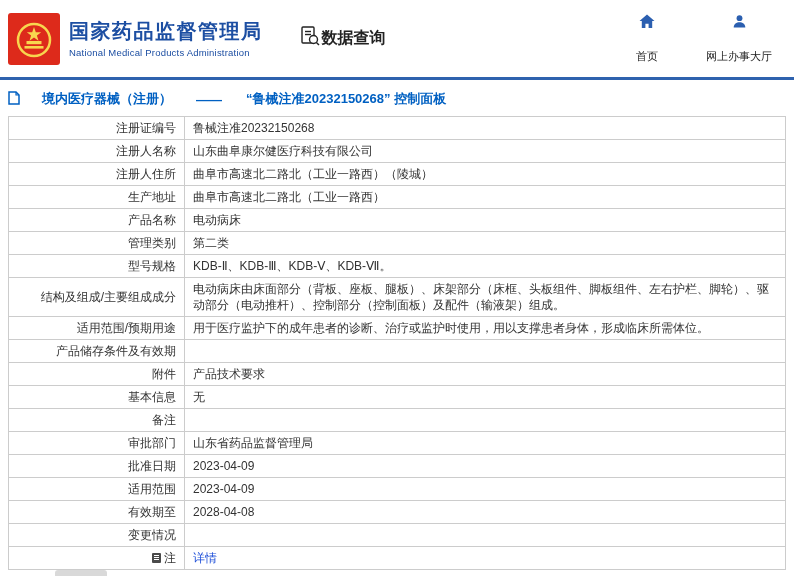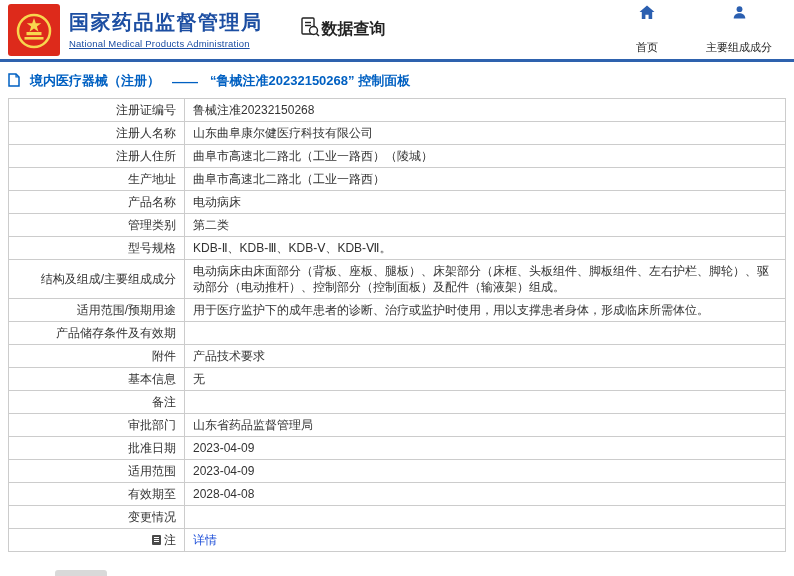--- a/index.html
+++ b/index.html
@@ -8,41 +8,41 @@
     width:794px; height:576px;
     background:#ffffff;
     font-family:"Liberation Sans","DejaVu Sans",sans-serif;
     overflow:hidden;
     position:relative;
   }
 
   
   .header {
     display:flex; align-items:center;
-    height:59px; padding:6px 22px 6px 8px;border-radius:13px;
+    height:77px; padding:6px 22px 6px 8px;border-radius:13px;
   }
   .emblem { width:52px; height:52px; flex:0 0 auto; }
   .org-names { margin-left:9px; color:#1c4ea2; }
   .org-cn { font-size:20px; font-weight:bold; letter-spacing:1.5px; line-height:24px; }
-  .org-en { font-size:9.5px; margin-top:4px; letter-spacing:0.2px;text-decoration:underline; }
+  .org-en { font-size:9.5px; margin-top:4px; letter-spacing:0.2px; }
   .data-query {
     margin-left:38px; display:flex; align-items:center; gap:2px;
     font-size:16px; font-weight:bold; color:#222;
   }
   .nav-right { margin-left:auto; display:flex; gap:48px; }
   .nav-item {
     display:flex; flex-direction:column; align-items:center; gap:18px;
     font-size:11px; color:#222; cursor:pointer;text-align:center;
   }
 
   .blue-line { height:3px; background:#2e62ae; }
 
   
   .breadcrumb {
-    display:flex; align-items:center; gap:10px;
+    display:flex; align-items:center; gap:22px;
     padding:10px 8px 7px 8px;
     font-size:13px; font-weight:bold; color:#0060c2;
   }
   .breadcrumb .sep { margin:0 2px; }
 
   
   table.info-table {
     border-collapse:collapse; table-layout:fixed;
     width:778px; margin:1px 8px 0 8px;
   }
@@ -111,21 +111,21 @@
       </span>
       <span>首页</span>
     </div>
     <div class="nav-item">
       <span>
         <svg width="15" height="15" viewBox="0 0 16 16" fill="#2b5fb0" aria-hidden="true">
           <circle cx="8" cy="4.4" r="3.1"></circle>
           <path d="M1.8 14.5 C1.8 10.8 4.9 8.9 8 8.9 C11.1 8.9 14.2 10.8 14.2 14.5 Z"></path>
         </svg>
       </span>
-      <span>主要组成成分</span>
+      <span>网上办事大厅</span>
     </div>
   </div>
 </div>
 
 <div class="blue-line"></div>
 
 <div class="breadcrumb">
   <span>
     <svg width="12" height="14" viewBox="0 0 12 14" aria-hidden="true">
       <path d="M1 1 H8 L11 4 V13 H1 Z" fill="none" stroke="#0060c2" stroke-width="1.5"></path>

